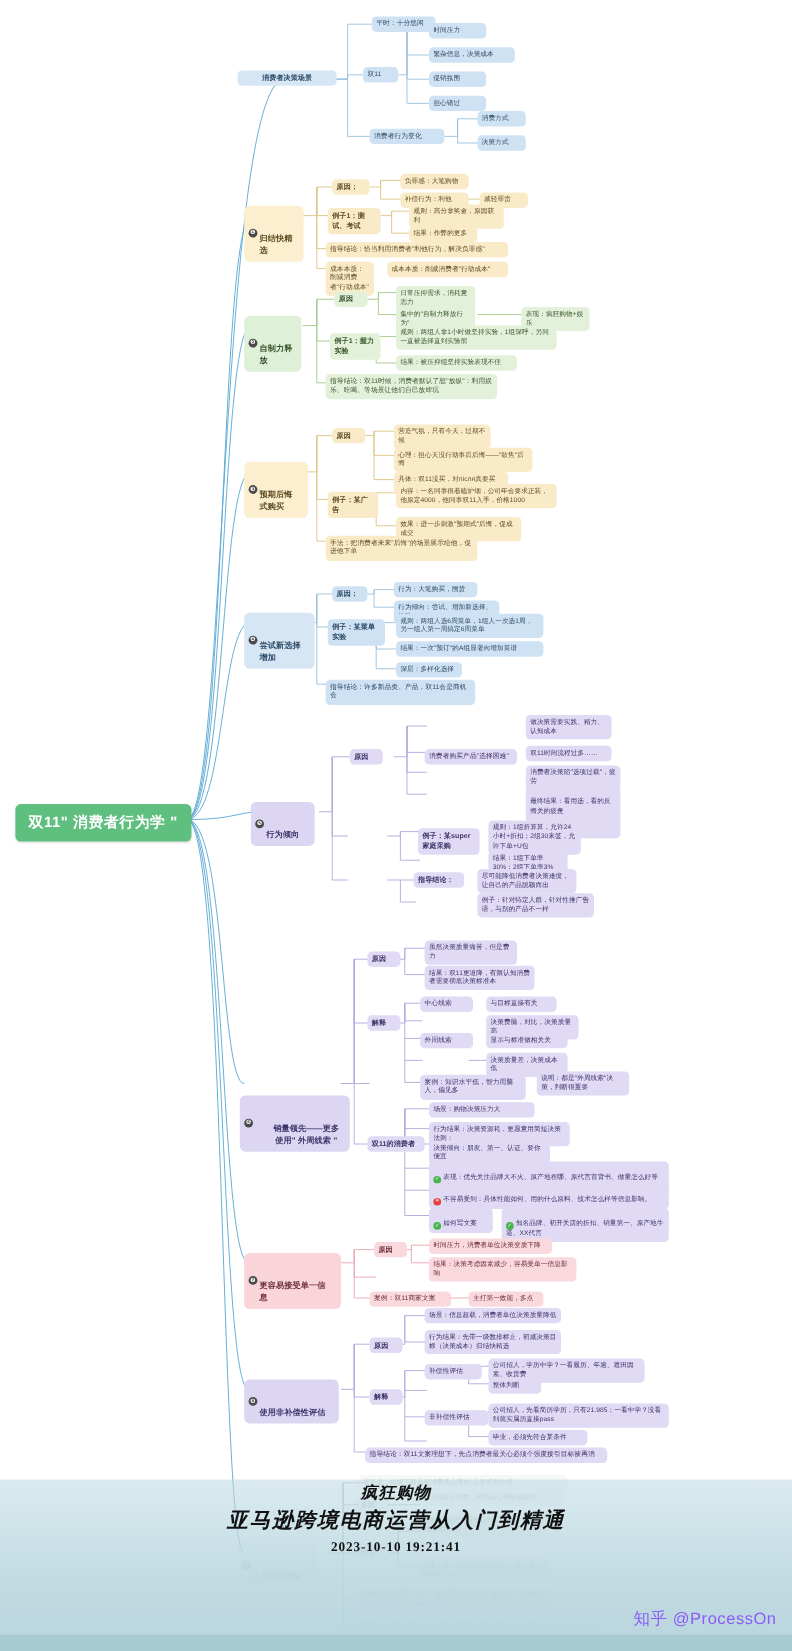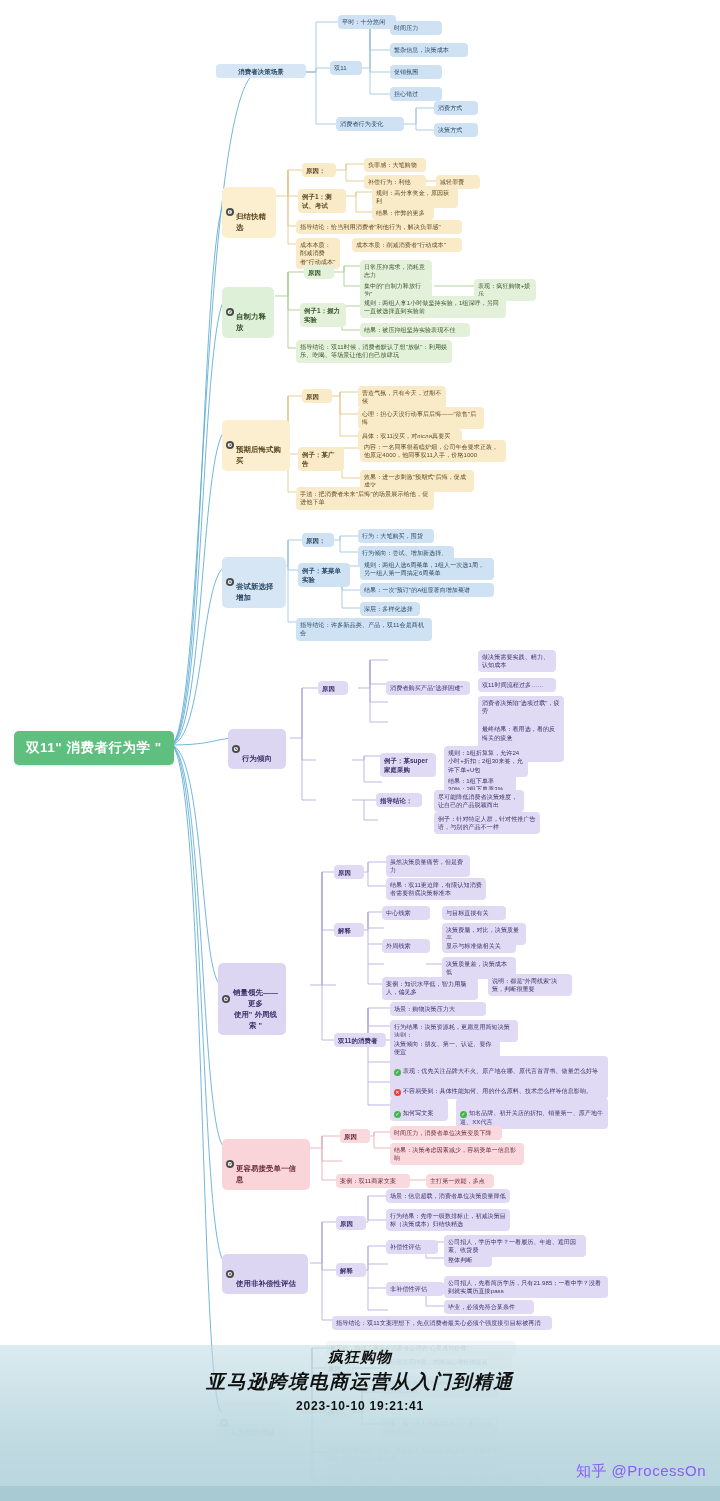--- a/index.html
+++ b/index.html
@@ -47,21 +47,21 @@
 
   
   #fade{position:absolute;left:0;top:1345px;width:720px;height:156px;
         background:linear-gradient(180deg,rgba(190,219,226,.55) 0%,
                    rgba(186,215,223,.88) 55%,rgba(180,210,219,.95) 100%);}
   #brand{position:absolute;left:0;top:1348px;width:720px;text-align:center;
          color:#111;font-family:"Liberation Serif","DejaVu Serif",serif;}
   #brand .b1{font-size:15px;font-weight:700;font-style:italic;letter-spacing:1px;}
   #brand .b2{font-size:19px;font-weight:700;font-style:italic;letter-spacing:1.5px;margin-top:2px;}
   #brand .b3{font-size:12px;font-weight:700;margin-top:4px;letter-spacing:.8px;
-             font-family:Liberation Sans, sans-serif;}
+             font-family:Liberation Serif, serif;}
   #watermark{position:absolute;right:14px;top:1462px;font-size:15px;
              color:#8b5cf6;letter-spacing:.5px;}
   #botbar{position:absolute;left:0;top:1486px;width:720px;height:15px;background:#A8CAD3;}
   .faded{opacity:.30;}
 </style>
 </head>
 <body>
 
 <div id="canvas">
 
@@ -234,21 +234,21 @@
   </div>
   <div class="node lvl2 c-green2" style="left:304px;top:265px;width:30px;">原因</div>
   <div class="node lvl4 c-green2" style="left:360px;top:260px;width:72px;">日常压抑需求，消耗意志力</div>
   <div class="node lvl4 c-green2" style="left:360px;top:279px;width:72px;">集中的"自制力释放行为"</div>
   <div class="node lvl4 c-green2" style="left:474px;top:279px;width:62px;">表现：疯狂购物+娱乐</div>
   <div class="node lvl2 c-green2" style="left:300px;top:303px;width:46px;">例子1：握力实验</div>
   <div class="node lvl4 c-green2" style="left:360px;top:296px;width:146px;">规则：两组人拿1小时做坚持实验，1组深呼，另同一直被选择直到实验前</div>
   <div class="node lvl4 c-green2" style="left:360px;top:323px;width:110px;">结果：被压抑组坚持实验表现不佳</div>
   <div class="node lvl3 c-green2" style="left:296px;top:340px;width:156px;">指导结论：双11时候，消费者默认了想"放纵"：利用娱乐、吃喝、等场景让他们自己放肆玩</div>
 
-  <div class="node lvl1 c-yellow" style="left:222px;top:420px;width:68px;">
+  <div class="node lvl1 c-yellow" style="left:222px;top:420px;width:58px;">
     <span class="bullet">❸</span>
     <span>预期后悔式购买</span>
   </div>
   <div class="node lvl2 c-yellow2" style="left:302px;top:389px;width:30px;">原因</div>
   <div class="node lvl4 c-yellow2" style="left:358px;top:386px;width:88px;">营造气氛，只有今天，过期不候</div>
   <div class="node lvl4 c-yellow2" style="left:358px;top:407px;width:126px;">心理：担心天没行动事后后悔——"欲售"后悔</div>
   <div class="node lvl4 c-yellow2" style="left:358px;top:429px;width:104px;">具体：双11没买，对після真要买了，几倍价</div>
   <div class="node lvl2 c-yellow2" style="left:298px;top:447px;width:46px;">例子：某广告</div>
   <div class="node lvl4 c-yellow2" style="left:360px;top:440px;width:146px;">内容：一名同事很着瞌炉烟，公司年会要求正装，他原定4000，他同事双11入手，价格1000</div>
   <div class="node lvl4 c-yellow2" style="left:360px;top:470px;width:114px;">效果：进一步刺激"预期式"后悔，促成成交</div>
@@ -280,21 +280,21 @@
     <span>最终结果：看用选，看的反悔关的疲惫</span><br>
     <span class="ico ico-warn">▲</span><span>干脆不买了</span>
   </div>
   <div class="node lvl2 c-purple2" style="left:380px;top:753px;width:56px;">例子：某super 家庭采购</div>
   <div class="node lvl4 c-purple2" style="left:444px;top:746px;width:84px;">规则：1组折算算，允许24小时+折扣；2组30来签，允许下单+U包</div>
   <div class="node lvl4 c-purple2" style="left:444px;top:774px;width:72px;">结果：1组下单率30%；2组下单率3%</div>
   <div class="node lvl2 c-purple2" style="left:376px;top:793px;width:46px;">指导结论：</div>
   <div class="node lvl4 c-purple2" style="left:434px;top:790px;width:90px;">尽可能降低消费者决策难度，让自己的产品脱颖而出</div>
   <div class="node lvl4 c-purple2" style="left:434px;top:812px;width:106px;">例子：针对特定人群，针对性推广告语，与别的产品不一样</div>
 
-  <div class="node lvl1 c-purple" style="left:218px;top:963px;width:68px;text-align:center;padding-left:14px;">
+  <div class="node lvl1 c-purple" style="left:218px;top:996px;width:100px;text-align:center;padding-left:28px;">
     <span class="bullet">❻</span>
     <span>销量领先——更多
 使用" 外周线索 "</span>
   </div>
   <div class="node lvl2 c-purple2" style="left:334px;top:865px;width:30px;">原因</div>
   <div class="node lvl4 c-purple2" style="left:386px;top:855px;width:84px;">虽然决策质量痛苦，但是费力</div>
   <div class="node lvl4 c-purple2" style="left:386px;top:878px;width:100px;">结果：双11更迫降，有限认知消费者需要彻底决策标准本</div>
   <div class="node lvl2 c-purple2" style="left:334px;top:923px;width:30px;">解释</div>
   <div class="node lvl3 c-purple2" style="left:382px;top:906px;width:48px;">中心线索</div>
   <div class="node lvl4 c-purple2" style="left:442px;top:906px;width:64px;">与目标直接有关</div>

